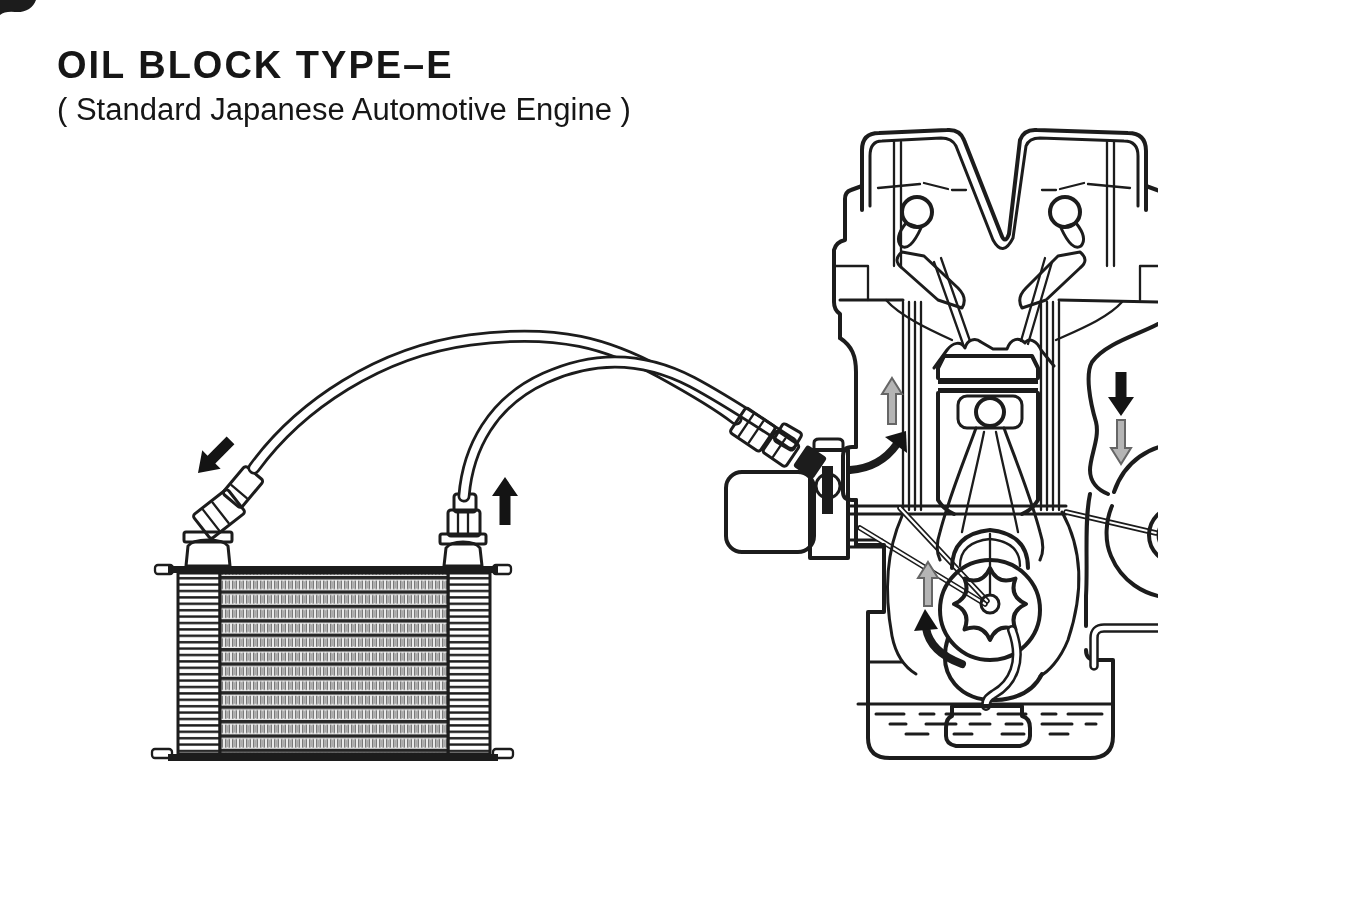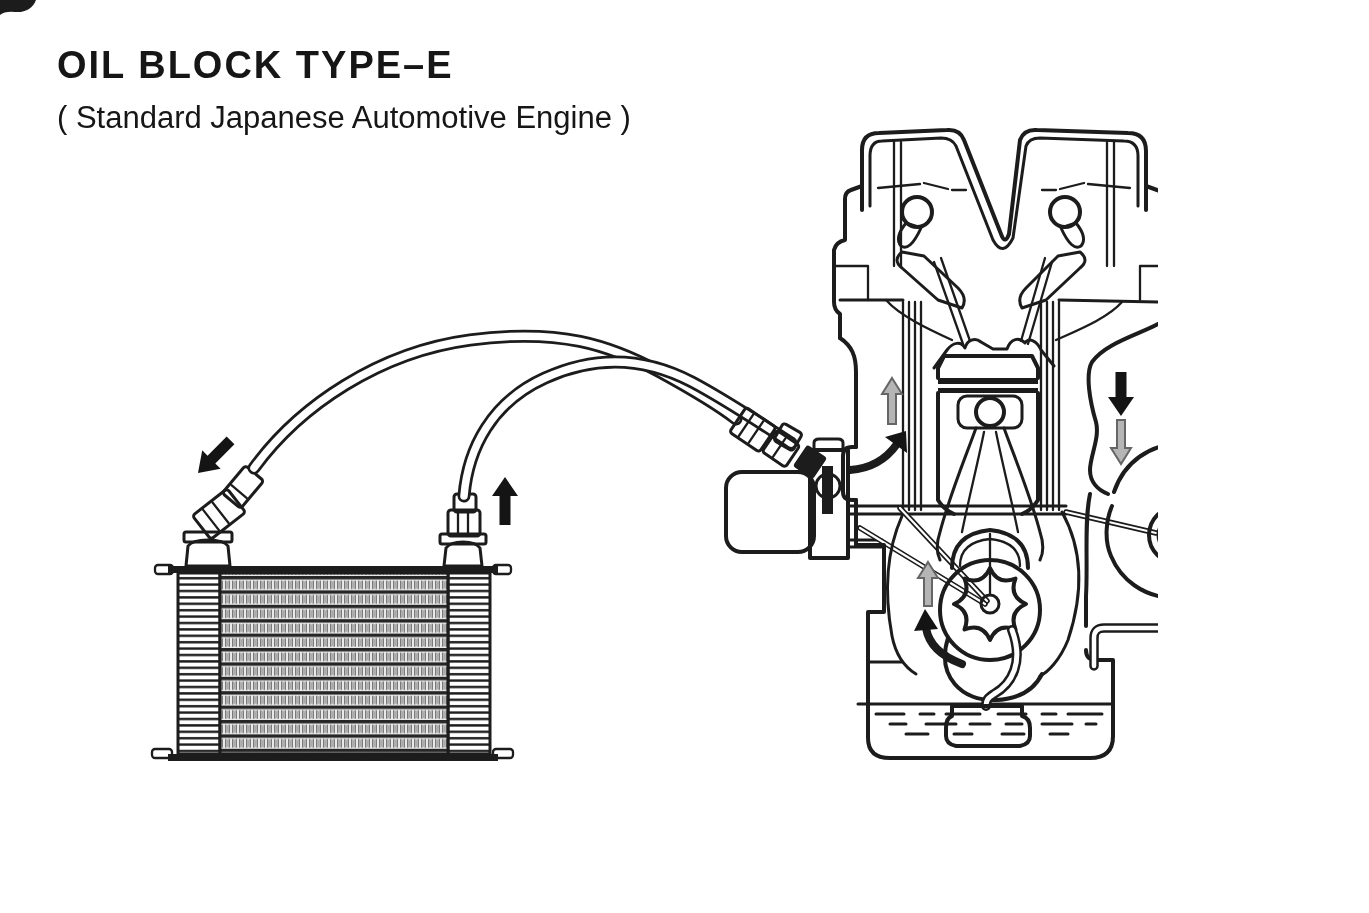--- a/index.html
+++ b/index.html
@@ -1,20 +1,20 @@
 <!DOCTYPE html>
 <html><head>
 <meta charset="utf-8">
 <style>
   html,body{margin:0;padding:0;background:#ffffff;}
   .stage{position:relative;width:1158px;height:913px;background:#ffffff;overflow:hidden;
          font-family:"Liberation Sans", sans-serif;}
   .title{position:absolute;left:57px;top:44px;color:#161616;}
   .title .l1{font-size:38px;font-weight:700;letter-spacing:2px;line-height:1.15;}
-  .title .l2{font-size:31px;font-weight:400;letter-spacing:0px;margin-top:12px;}
+  .title .l2{font-size:31px;font-weight:400;letter-spacing:0px;margin-top:4px;}
   svg{position:absolute;left:0;top:0;}
   .ln{fill:none;stroke:#1c1c1c;stroke-width:4;stroke-linecap:round;stroke-linejoin:round;}
   .ln3{fill:none;stroke:#1c1c1c;stroke-width:3;stroke-linecap:round;stroke-linejoin:round;}
   .ln2{fill:none;stroke:#1c1c1c;stroke-width:2.3;stroke-linecap:round;stroke-linejoin:round;}
   .ink{fill:#1c1c1c;}
   .pout{fill:none;stroke:#1c1c1c;stroke-linecap:round;}
   .pin{fill:none;stroke:#ffffff;stroke-linecap:round;}
   .garr{fill:#b5b5b5;stroke:#666666;stroke-width:2;}
   .barr{fill:#141414;stroke:none;}
 </style>

